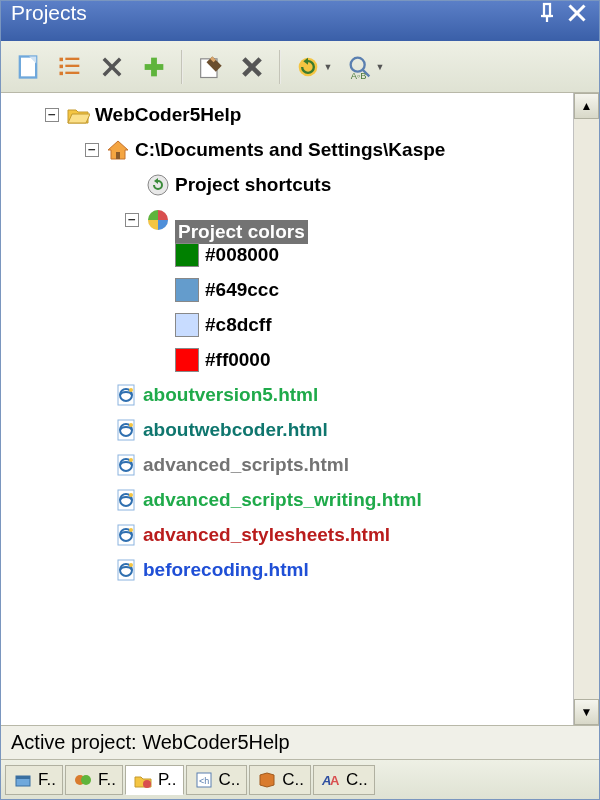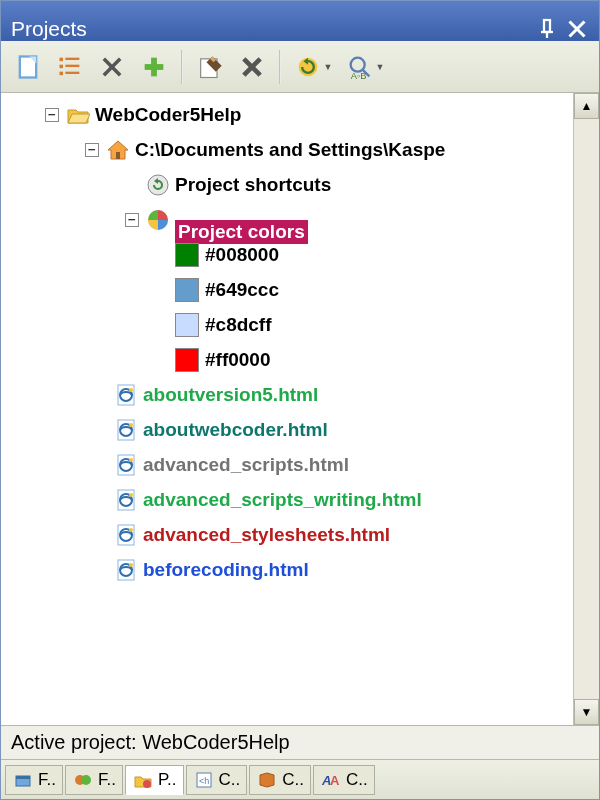--- a/index.html
+++ b/index.html
@@ -16,21 +16,21 @@
   height: 800px;
   display: flex;
   flex-direction: column;
   border: 1px solid #7a96bf;
 }
 .titlebar {
   background: linear-gradient(to bottom, #5b7fc7, #3a5fa8);
   color: white;
   height: 40px;
   display: flex;
-  align-items: flex-end;
+  align-items: flex-start;
   padding: 0 10px;
   font-size: 21px;
 }
 .titlebar .title { flex: 1; }
 .titlebar .tctl {
   width: 24px;
   height: 24px;
   display: flex;
   align-items: center;
   justify-content: center;
@@ -107,21 +107,21 @@
   font-size: 13px;
   line-height: 1;
   margin-right: 6px;
   background: #fff;
   cursor: pointer;
   font-family: monospace;
 }
 .nicon { width: 26px; height: 26px; display: inline-flex; align-items: center; justify-content: center; margin-right: 4px; }
 .nicon svg { width: 24px; height: 24px; }
 .label { cursor: default; font-weight: bold; }
-.selected { background: #be185d; color: #fff; padding: 1px 3px; margin-top: 24px; }
+.selected { background: #737373; color: #fff; padding: 1px 3px; margin-top: 24px; }
 .swatch {
   width: 24px; height: 24px;
   border: 1px solid #888;
   display: inline-block;
   margin-right: 6px;
 }
 
 .status {
   height: 34px;
   background: #f0f0e8;

